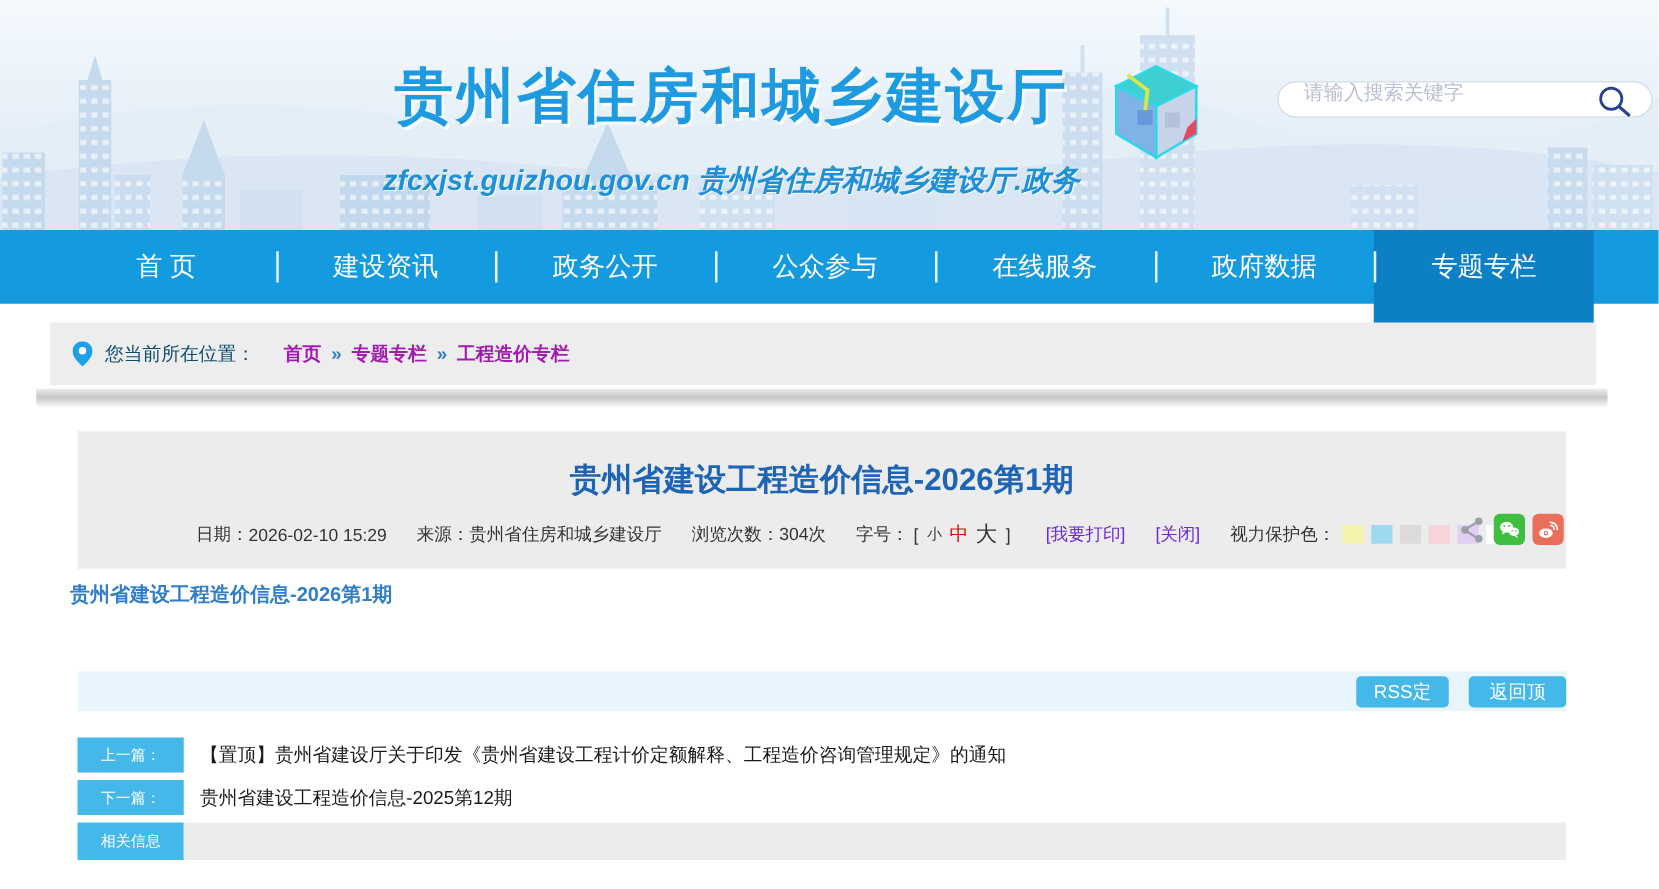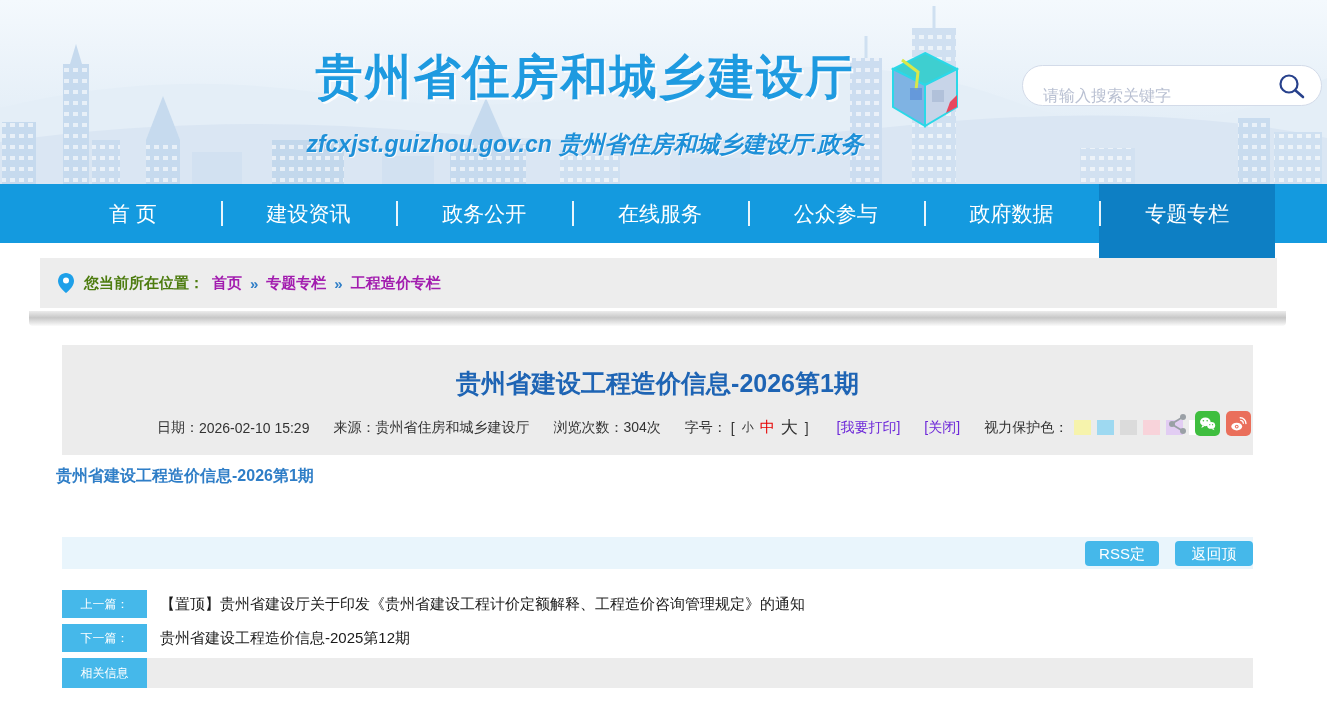--- a/index.html
+++ b/index.html
@@ -16,23 +16,23 @@
   .site-title {
     font-size:47px; font-weight:bold; color:#1e9ae0; letter-spacing:2px;
     text-shadow:2px 2px 0 rgba(255,255,255,.85); white-space:nowrap;
   }
   .site-subtitle {
     margin-top:20px; font-size:23px; font-weight:bold; color:#1e90d8;
     text-shadow:1px 1px 0 rgba(255,255,255,.8); white-space:nowrap;font-style:italic;
   }
   .cube-logo { position:absolute; left:888px; top:50px; width:74px; height:80px; }
   .search-box {
-    position:absolute; left:1022px; top:65px; width:300px; height:41px;
+    position:absolute; left:1022px; top:65px; width:300px; height:29px;
     background:#ffffff; border:1px solid #d3dbe9; border-radius:21px;
-    display:flex; align-items:flex-end; padding:0 12px 0 20px;
+    display:flex; align-items:flex-start; padding:0 12px 0 20px;
   }
   .search-box input {
     flex:1; border:none; outline:none; font-size:16px; color:#333;
     background:transparent; font-family:inherit;
   }
   .search-box input::placeholder { color:#b9c0d2; }
   .search-btn { border:none; background:transparent; cursor:pointer; width:34px; height:34px; padding:0; }
 
   
   .main-nav { position:absolute; left:0; top:184px; width:1327px; height:59px; background:#149adf; }
@@ -47,21 +47,21 @@
   }
   .nav-item.active { background:#0d7fc4; }
 
   
   .breadcrumb-bar {
     position:absolute; left:40px; top:258px; width:1237px; height:50px;
     background:#ededed; display:flex; align-items:center; padding-left:18px;
     font-size:15px;
   }
   .breadcrumb-bar .pin { width:16px; height:20px; margin-right:10px; flex:0 0 auto; }
-  .crumb-prefix { color:#4d7c0f; font-weight:bold; margin-right:8px; }
+  .crumb-prefix { color:#0c4a6e; font-weight:normal; margin-right:23px; }
   .crumb-link { color:#a21caf; text-decoration:none; font-weight:bold; cursor:pointer; }
   .crumb-sep { color:#2f7ec7; margin:0 8px; font-weight:bold; }
   .shadow-strip {
     position:absolute; left:29px; top:311px; width:1257px; height:15px;
     background:linear-gradient(180deg,#ececec 0%,#c7c7c7 45%,#fbfbfb 100%);
     border-radius:0 0 4px 4px;
   }
 
   
   .article-head {
@@ -203,22 +203,22 @@
       </svg>
     </button>
   </div>
 </header>
 
 <nav class="main-nav">
   <div class="nav-inner">
     <div class="nav-item">首 页</div>
     <div class="nav-item">建设资讯</div>
     <div class="nav-item">政务公开</div>
+    <div class="nav-item">公众参与</div>
     <div class="nav-item">在线服务</div>
-    <div class="nav-item">公众参与</div>
     <div class="nav-item">政府数据</div>
     <div class="nav-item active">专题专栏</div>
   </div>
 </nav>
 
 <div class="breadcrumb-bar">
   <svg class="pin" viewBox="0 0 16 20">
     <path d="M8,0 C3.6,0 0,3.6 0,8 C0,14 8,20 8,20 C8,20 16,14 16,8 C16,3.6 12.4,0 8,0 Z" fill="#1ea0e9"></path>
     <circle cx="8" cy="7.5" r="3" fill="#ffffff"></circle>
   </svg>

